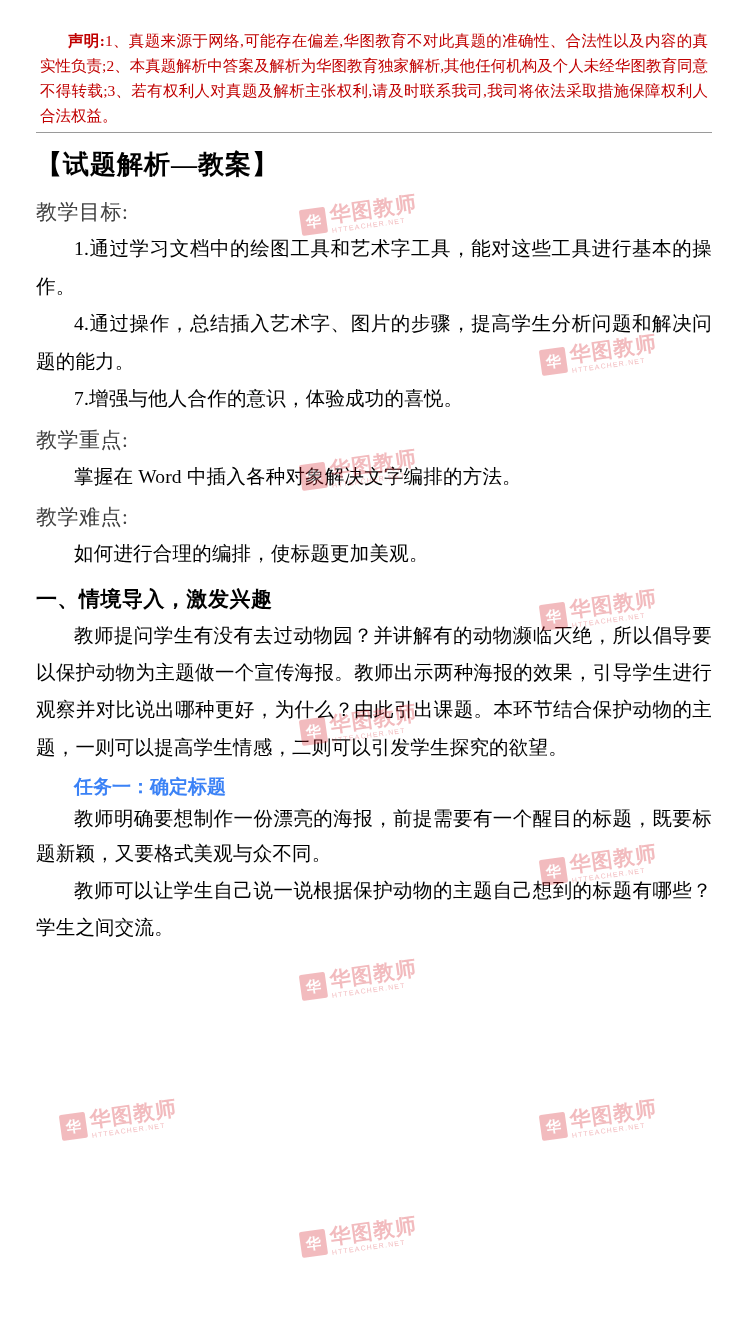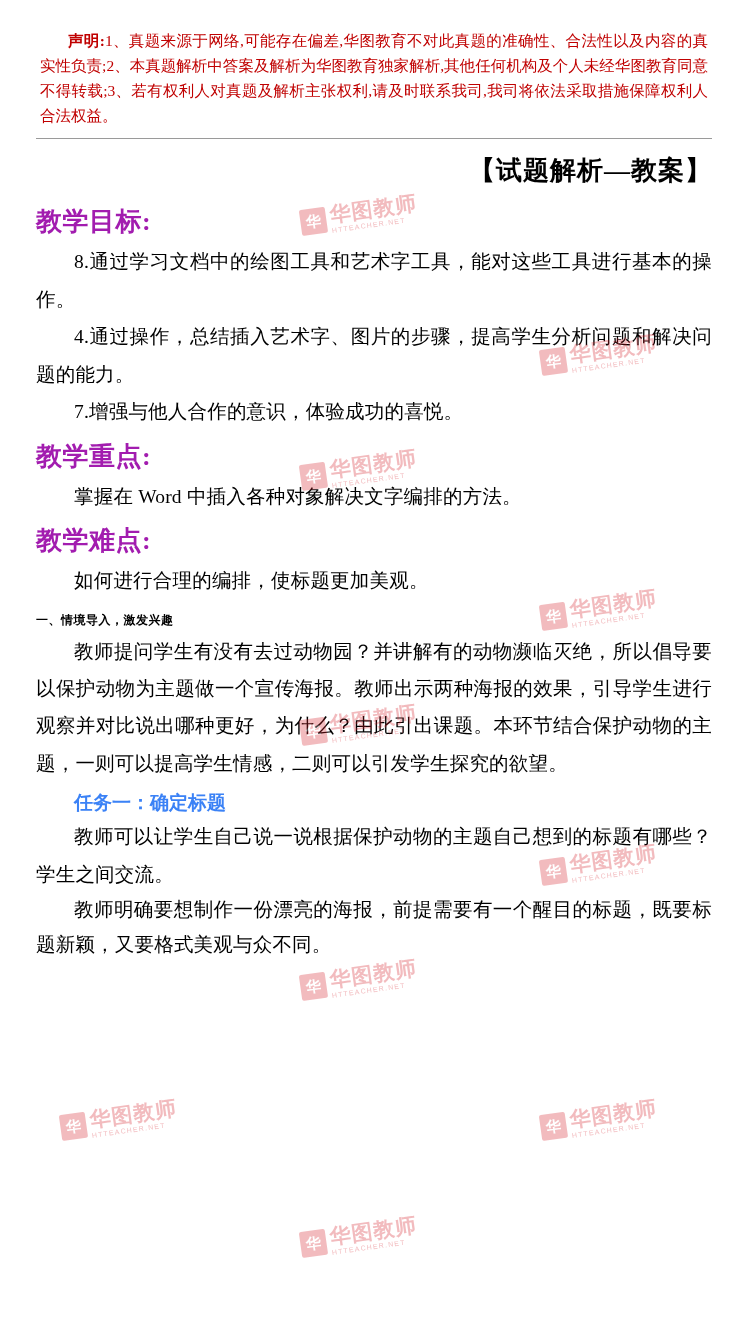--- a/index.html
+++ b/index.html
@@ -23,50 +23,50 @@
     padding: 28px 36px 0 36px;
   }
 
   
   .disclaimer {
     color: #c00000;
     font-size: 15.5px;
     line-height: 1.62;
     font-family: "Liberation Serif", "DejaVu Serif", serif;
     text-align: justify;
-    padding: 0 4px 10px 4px;
+    padding: 0 4px 4px 4px;
     border-bottom: 1px solid #9a9a9a;
     margin-bottom: 10px;
   }
   .disclaimer .lead {
     font-weight: bold;
     padding-left: 28px;
   }
 
   
   .doc-title {
-    text-align: right;
+    text-align: left;
     font-size: 26px;
     font-weight: bold;
     letter-spacing: 1px;
     margin: 14px 0 16px 0;
     color: #000;
     font-family: "Liberation Serif", "DejaVu Serif", serif;
   }
 
   
   .sec-head {
-    font-size: 26px;
-    font-weight: bold;
-    color: #a21caf;
+    font-size: 21px;
+    font-weight: normal;
+    color: #404040;
     margin: 8px 0 4px 0;
     letter-spacing: 0.5px;
   }
   .sub-head {
-    font-size: 12px;
+    font-size: 21px;
     font-weight: bold;
     color: #000;
     margin: 12px 0 4px 0;
     letter-spacing: 0.5px;
   }
   .task-head {
     font-size: 19px;
     font-weight: bold;
     color: #3b82f6;
     margin: 8px 0 2px 0;
@@ -222,21 +222,21 @@
   <div class="content">
 
     <div class="disclaimer">
       <span class="lead">声明:</span><span>1、真题来源于网络,可能存在偏差,华图教育不对此真题的准确性、合法性以及内容的真实性负责;2、本真题解析中答案及解析为华图教育独家解析,其他任何机构及个人未经华图教育同意不得转载;3、若有权利人对真题及解析主张权利,请及时联系我司,我司将依法采取措施保障权利人合法权益。</span>
     </div>
 
     <div class="doc-title">【试题解析—教案】</div>
 
     <div>
       <div class="sec-head">教学目标:</div>
-      <p class="para">8.通过学习文档中的绘图工具和艺术字工具，能对这些工具进行基本的操作。</p>
+      <p class="para">1.通过学习文档中的绘图工具和艺术字工具，能对这些工具进行基本的操作。</p>
       <p class="para">4.通过操作，总结插入艺术字、图片的步骤，提高学生分析问题和解决问题的能力。</p>
       <p class="para">7.增强与他人合作的意识，体验成功的喜悦。</p>
     </div>
 
     <div>
       <div class="sec-head">教学重点:</div>
       <p class="para">掌握在 Word 中插入各种对象解决文字编排的方法。</p>
     </div>
 
     <div>
@@ -245,18 +245,18 @@
     </div>
 
 
     <div>
       <div class="sub-head">一、情境导入，激发兴趣</div>
       <p class="para">教师提问学生有没有去过动物园？并讲解有的动物濒临灭绝，所以倡导要以保护动物为主题做一个宣传海报。教师出示两种海报的效果，引导学生进行观察并对比说出哪种更好，为什么？由此引出课题。本环节结合保护动物的主题，一则可以提高学生情感，二则可以引发学生探究的欲望。</p>
     </div>
 
     <div>
       <div class="task-head">任务一：确定标题</div>
+      <p class="para tight">教师明确要想制作一份漂亮的海报，前提需要有一个醒目的标题，既要标题新颖，又要格式美观与众不同。</p>
       <p class="para">教师可以让学生自己说一说根据保护动物的主题自己想到的标题有哪些？学生之间交流。</p>
-      <p class="para tight">教师明确要想制作一份漂亮的海报，前提需要有一个醒目的标题，既要标题新颖，又要格式美观与众不同。</p>
     </div>
 
   </div>
 </div>
 
 </body></html>

